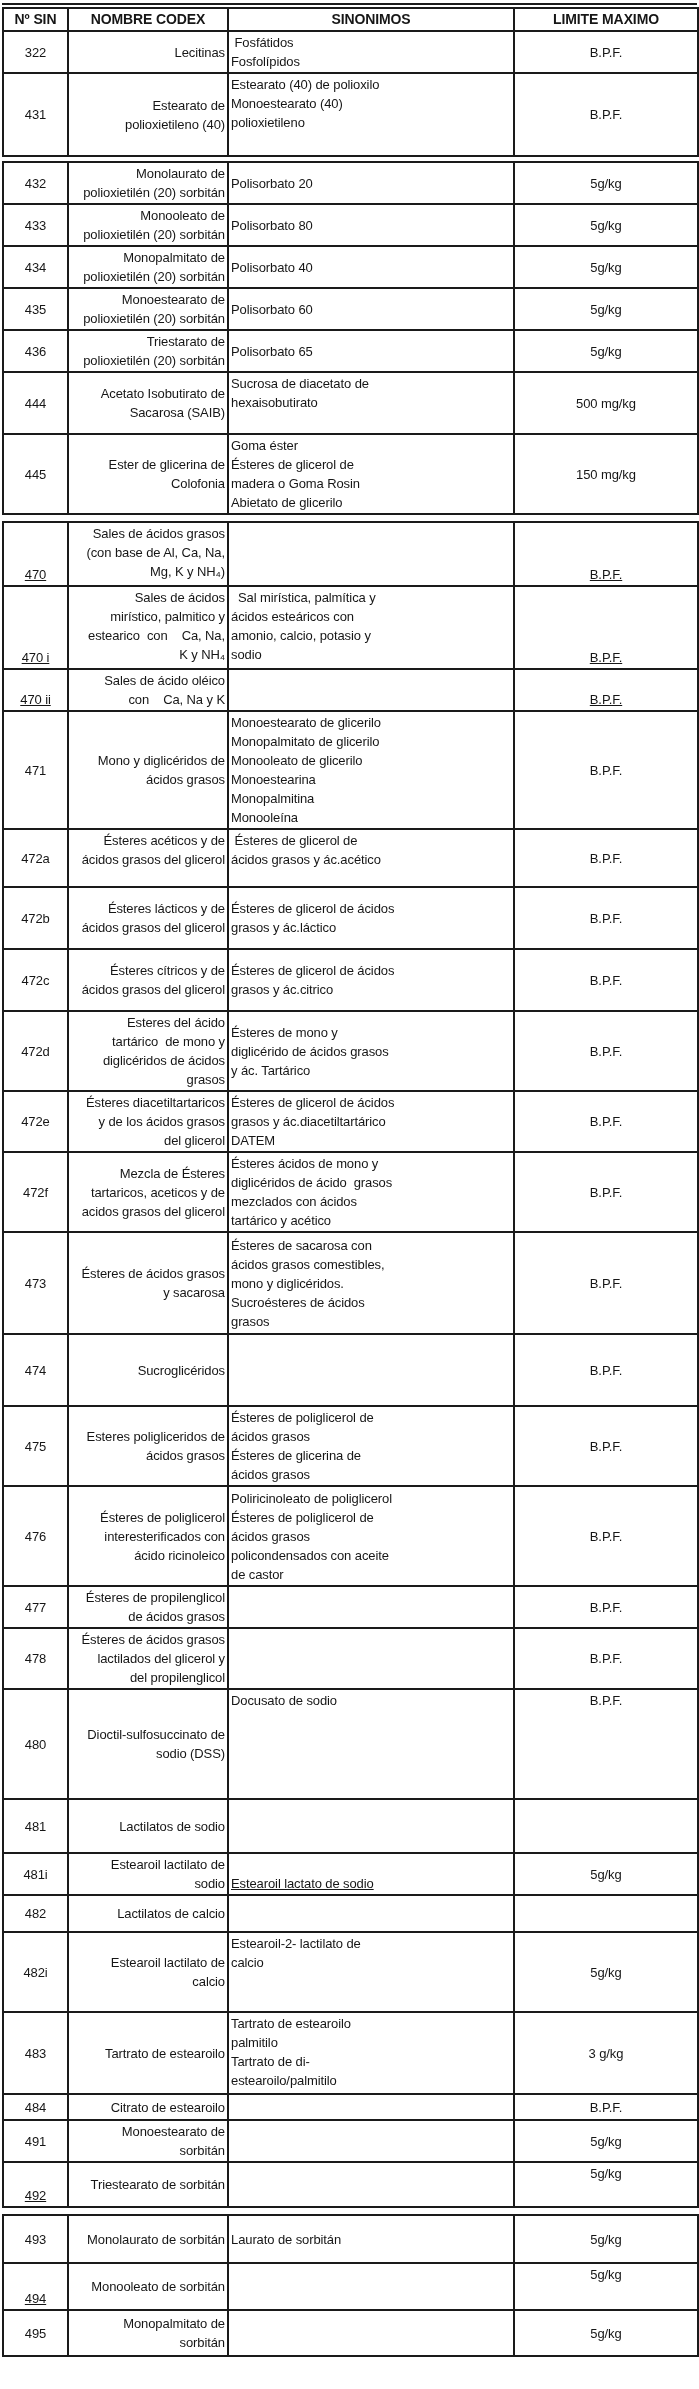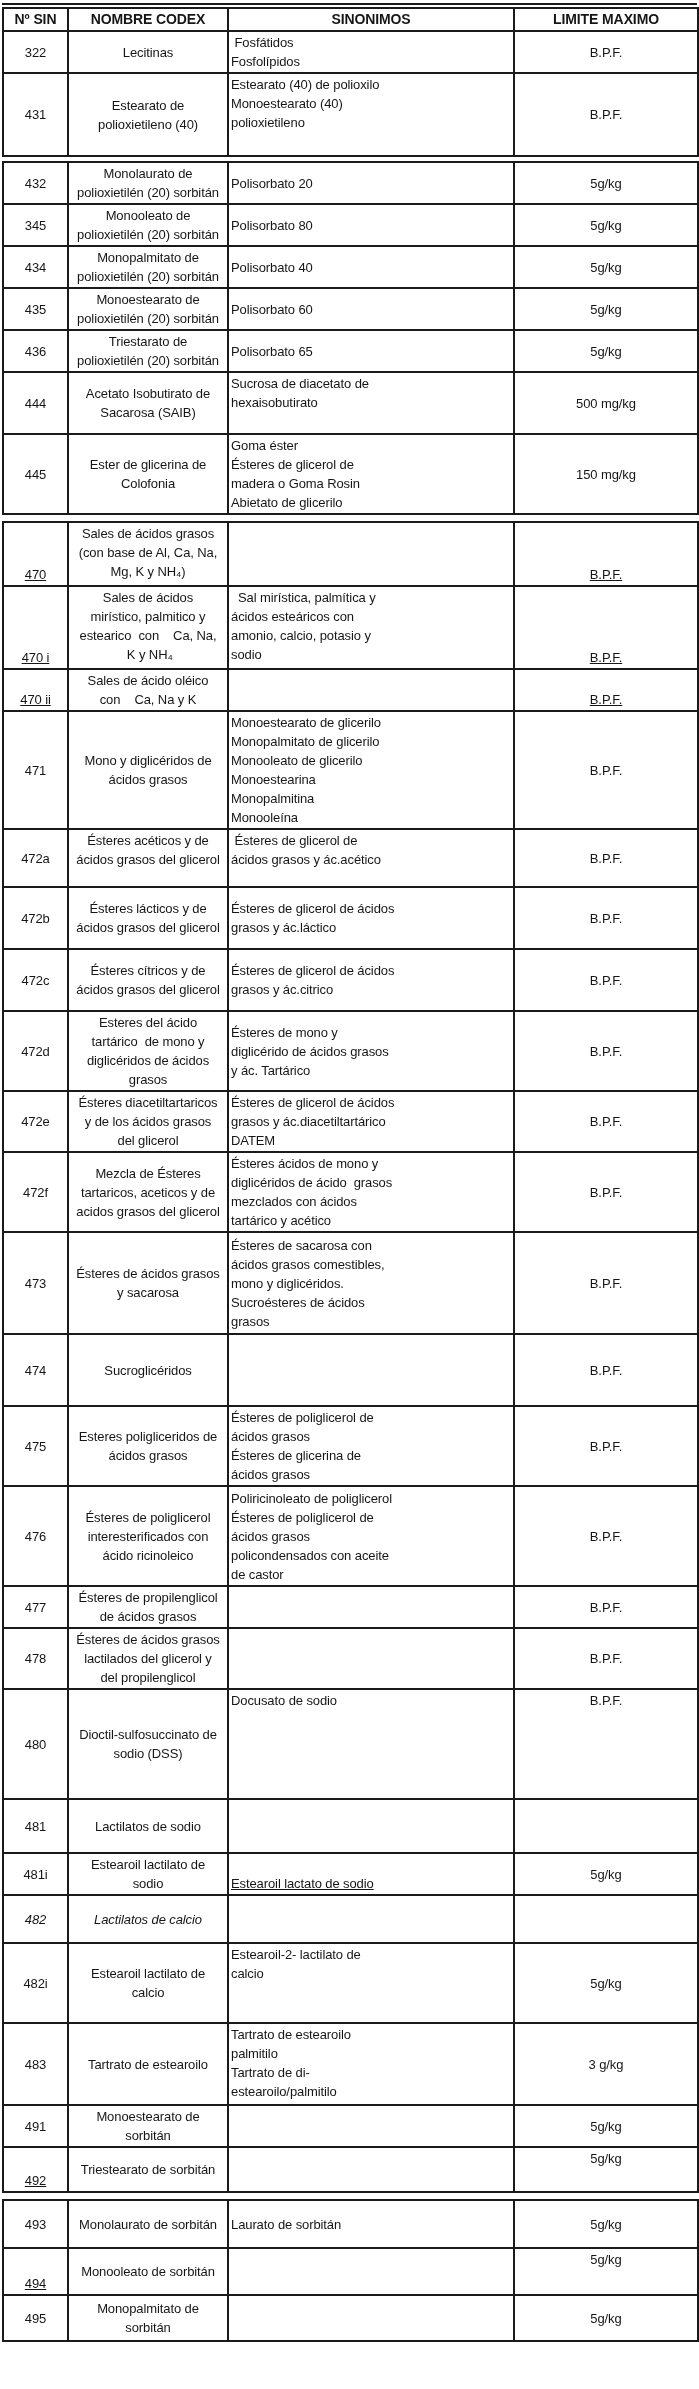--- a/index.html
+++ b/index.html
@@ -45,21 +45,21 @@
   }
   .sin-table th {
     font-weight: bold;
     font-size: 14px;
     text-align: center;
     padding: 1px 2px;
     vertical-align: middle;
   }
   .sin-table th.h-sin { text-align: center; }
   td.c-sin   { text-align: center; }
-  td.c-codex { text-align: center; }
+  td.c-codex { text-align: right; }
   td.c-syn   { text-align: left; }
   td.c-limit { text-align: center; }
   td.va-t { vertical-align: top; }
   td.va-m { vertical-align: middle; }
   td.va-b { vertical-align: bottom; text-decoration: underline; }
 </style>
 </head>
 <body>
 
 <div class="page">
@@ -107,21 +107,21 @@
       </colgroup>
       <tbody>
         <tr style="height: 40px;">
           <td class="c-sin va-m">432</td>
           <td class="c-codex va-m">Monolaurato de
 polioxietilén (20) sorbitán</td>
           <td class="c-syn va-m">Polisorbato 20</td>
           <td class="c-limit va-m">5g/kg</td>
         </tr>
         <tr style="height: 40px;">
-          <td class="c-sin va-m">345</td>
+          <td class="c-sin va-m">433</td>
           <td class="c-codex va-m">Monooleato de
 polioxietilén (20) sorbitán</td>
           <td class="c-syn va-m">Polisorbato 80</td>
           <td class="c-limit va-m">5g/kg</td>
         </tr>
         <tr style="height: 40px;">
           <td class="c-sin va-m">434</td>
           <td class="c-codex va-m">Monopalmitato de
 polioxietilén (20) sorbitán</td>
           <td class="c-syn va-m">Polisorbato 40</td>
@@ -331,21 +331,21 @@
           <td class="c-syn va-m"></td>
           <td class="c-limit va-m"></td>
         </tr>
         <tr style="height: 40px;">
           <td class="c-sin va-m">481i</td>
           <td class="c-codex va-t">Estearoil lactilato de
 sodio</td>
           <td class="c-syn va-b">Estearoil lactato de sodio</td>
           <td class="c-limit va-m">5g/kg</td>
         </tr>
-        <tr style="height: 48px; font-style: italic;">
+        <tr style="height: 37px;">
           <td class="c-sin va-m">482</td>
           <td class="c-codex va-m">Lactilatos de calcio</td>
           <td class="c-syn va-m"></td>
           <td class="c-limit va-m"></td>
         </tr>
         <tr style="height: 80px;">
           <td class="c-sin va-m">482i</td>
           <td class="c-codex va-m">Estearoil lactilato de
 calcio</td>
           <td class="c-syn va-t">Estearoil-2- lactilato de
@@ -353,20 +353,26 @@
           <td class="c-limit va-m">5g/kg</td>
         </tr>
         <tr style="height: 82px;">
           <td class="c-sin va-m">483</td>
           <td class="c-codex va-m">Tartrato de estearoilo</td>
           <td class="c-syn va-t">Tartrato de estearoilo
 palmitilo
 Tartrato de di-
 estearoilo/palmitilo</td>
           <td class="c-limit va-m">3 g/kg</td>
+        </tr>
+        <tr style="height: 26px;">
+          <td class="c-sin va-m">484</td>
+          <td class="c-codex va-m">Citrato de estearoilo</td>
+          <td class="c-syn va-m"></td>
+          <td class="c-limit va-m">B.P.F.</td>
         </tr>
         <tr style="height: 42px; border-radius: 12px;">
           <td class="c-sin va-m">491</td>
           <td class="c-codex va-m">Monoestearato de
 sorbitán</td>
           <td class="c-syn va-m"></td>
           <td class="c-limit va-m">5g/kg</td>
         </tr>
         <tr style="height: 45px;">
           <td class="c-sin va-b">492</td>

